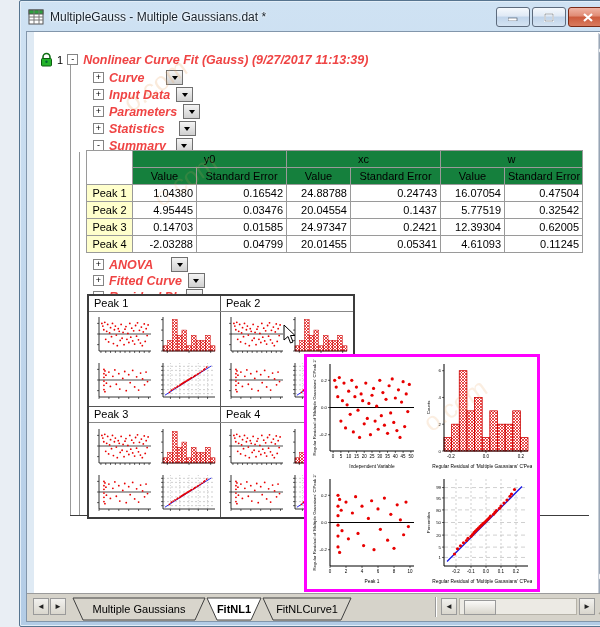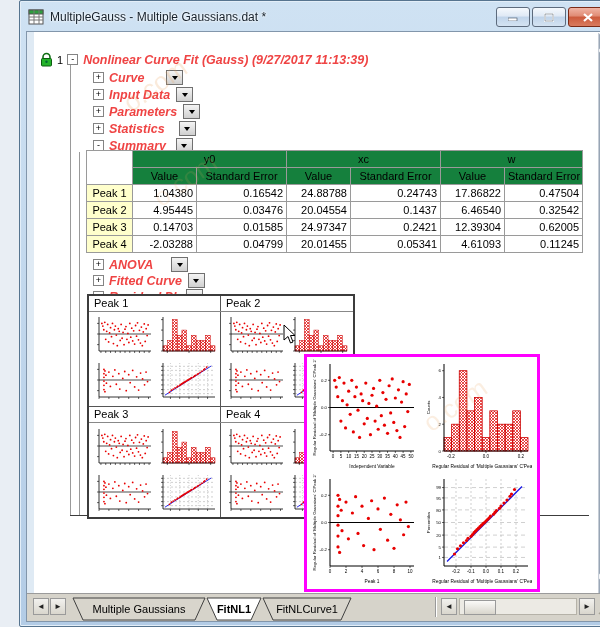--- a/index.html
+++ b/index.html
@@ -160,30 +160,30 @@
         <td class="hdr">Standard Error</td>
         <td class="hdr">Value</td>
         <td class="hdr">Standard Error</td>
       </tr>
       <tr>
         <td class="rowhdr">Peak 1</td>
         <td class="num">1.04380</td>
         <td class="num">0.16542</td>
         <td class="num">24.88788</td>
         <td class="num">0.24743</td>
-        <td class="num">17.86822</td>
+        <td class="num">16.07054</td>
         <td class="num">0.47504</td>
       </tr>
       <tr>
         <td class="rowhdr">Peak 2</td>
         <td class="num">4.95445</td>
         <td class="num">0.03476</td>
         <td class="num">20.04554</td>
         <td class="num">0.1437</td>
-        <td class="num">6.46540</td>
+        <td class="num">5.77519</td>
         <td class="num">0.32542</td>
       </tr>
       <tr>
         <td class="rowhdr">Peak 3</td>
         <td class="num">0.14703</td>
         <td class="num">0.01585</td>
         <td class="num">24.97347</td>
         <td class="num">0.2421</td>
         <td class="num">12.39304</td>
         <td class="num">0.62005</td>

